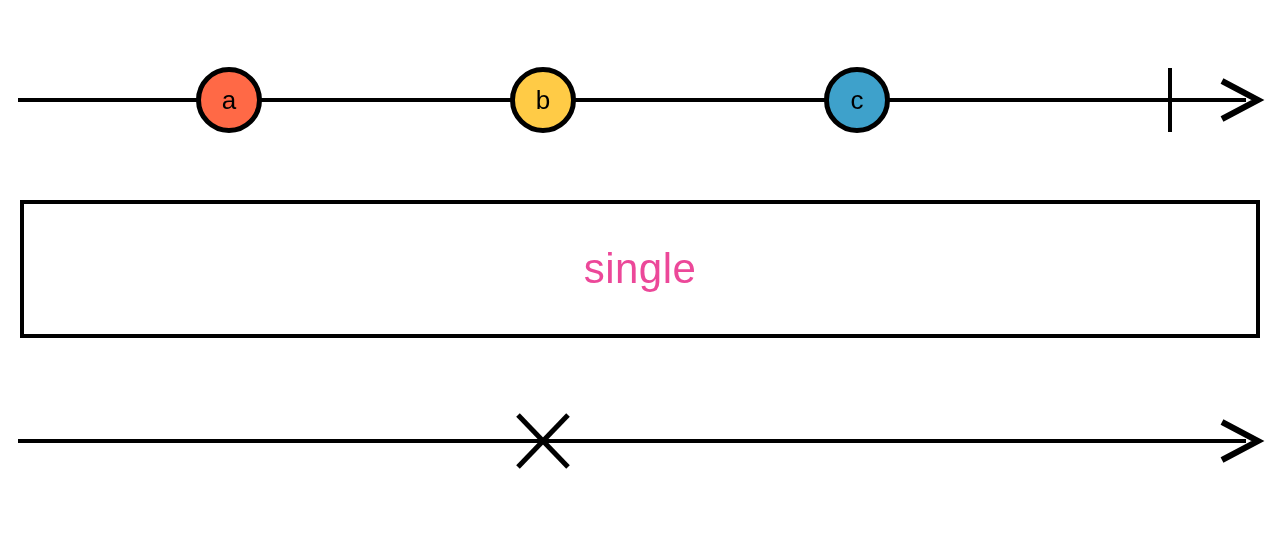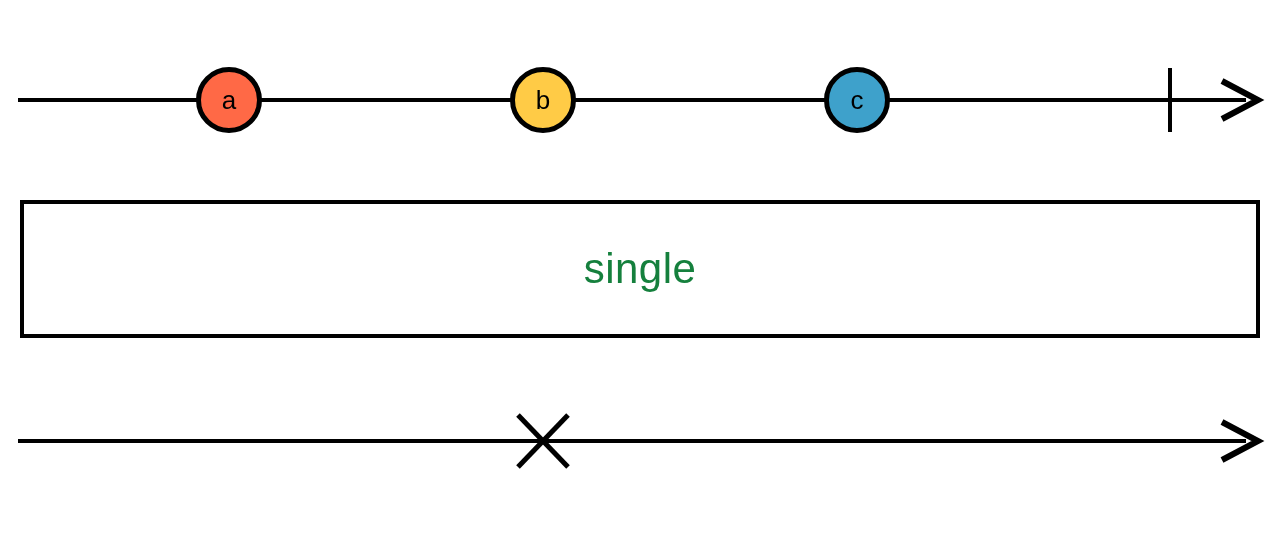--- a/index.html
+++ b/index.html
@@ -51,21 +51,21 @@
     height: 138px;
     box-sizing: border-box;
     border: 4px solid #000000;
     background: #ffffff;
     display: flex;
     align-items: center;
     justify-content: center;
   }
   .operator-label {
     font-size: 42px;
-    color: #15803d;
+    color: #ec4899;
     letter-spacing: 0.5px;
   }
 </style>
 </head>
 <body>
 
 <div class="diagram">
 
   <svg class="strokes" viewBox="0 0 1280 540" xmlns="http://www.w3.org/2000/svg">
 

